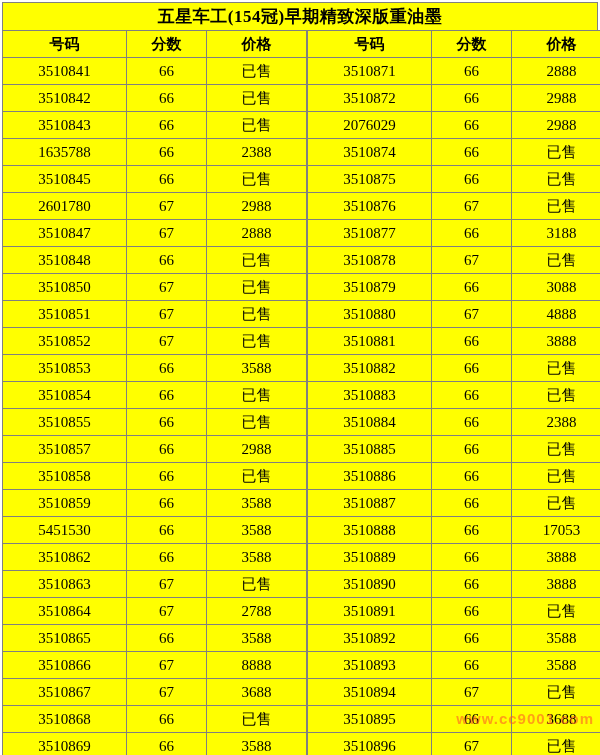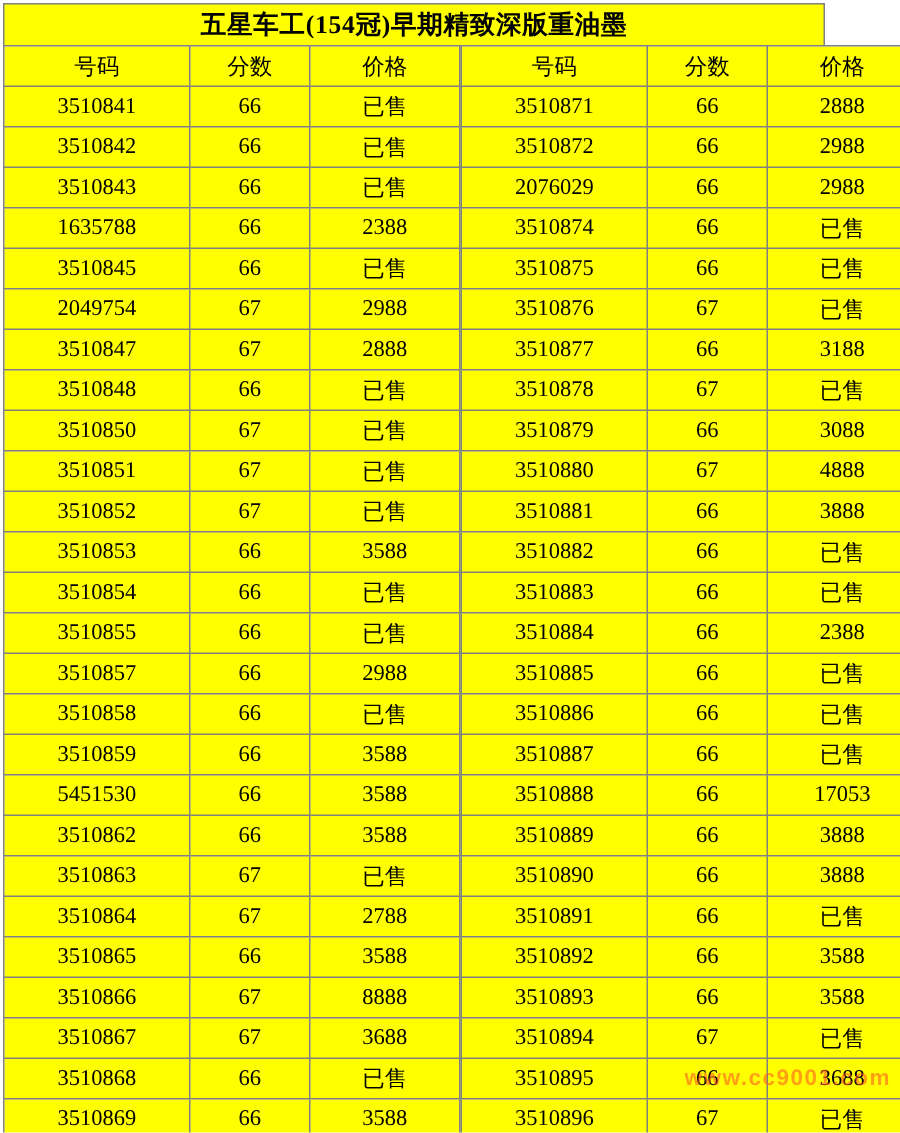--- a/index.html
+++ b/index.html
@@ -24,21 +24,21 @@
   .title-bar {
     height: 28px;
     background: #ffff00;
     border: 1px solid #808080;
     border-bottom: none;
     box-sizing: border-box;
     display: flex;
     align-items: center;
     justify-content: center;
     margin: 2px 2px 0 2px;
-    width: 548px;
+    width: 596px;
   }
   .title-text {
     font-size: 17px;
     font-weight: bold;
     color: #000000;
     letter-spacing: 0.5px;
     white-space: nowrap;
   }
   .tables {
     display: flex;
@@ -58,21 +58,21 @@
     background: #ffff00;
     height: 27px;
     text-align: center;
     vertical-align: middle;
     font-size: 15px;
     color: #000000;
     padding: 0;
     box-sizing: border-box;
   }
   th {
-    font-weight: normal;
+    font-weight: bold;
     font-size: 15px;
   }
   .c-num { width: 124px; }
   .c-score { width: 80px; }
   .c-price { width: 100px; }
   .watermark {
     position: absolute;
     right: 6px;
     bottom: 30px;
     font-family: Liberation Sans, sans-serif;
@@ -122,21 +122,21 @@
             <td class="c-num">1635788</td>
             <td class="c-score">66</td>
             <td class="c-price">2388</td>
           </tr>
           <tr>
             <td class="c-num">3510845</td>
             <td class="c-score">66</td>
             <td class="c-price">已售</td>
           </tr>
           <tr>
-            <td class="c-num">2049754</td>
+            <td class="c-num">2601780</td>
             <td class="c-score">67</td>
             <td class="c-price">2988</td>
           </tr>
           <tr>
             <td class="c-num">3510847</td>
             <td class="c-score">67</td>
             <td class="c-price">2888</td>
           </tr>
           <tr>
             <td class="c-num">3510848</td>

